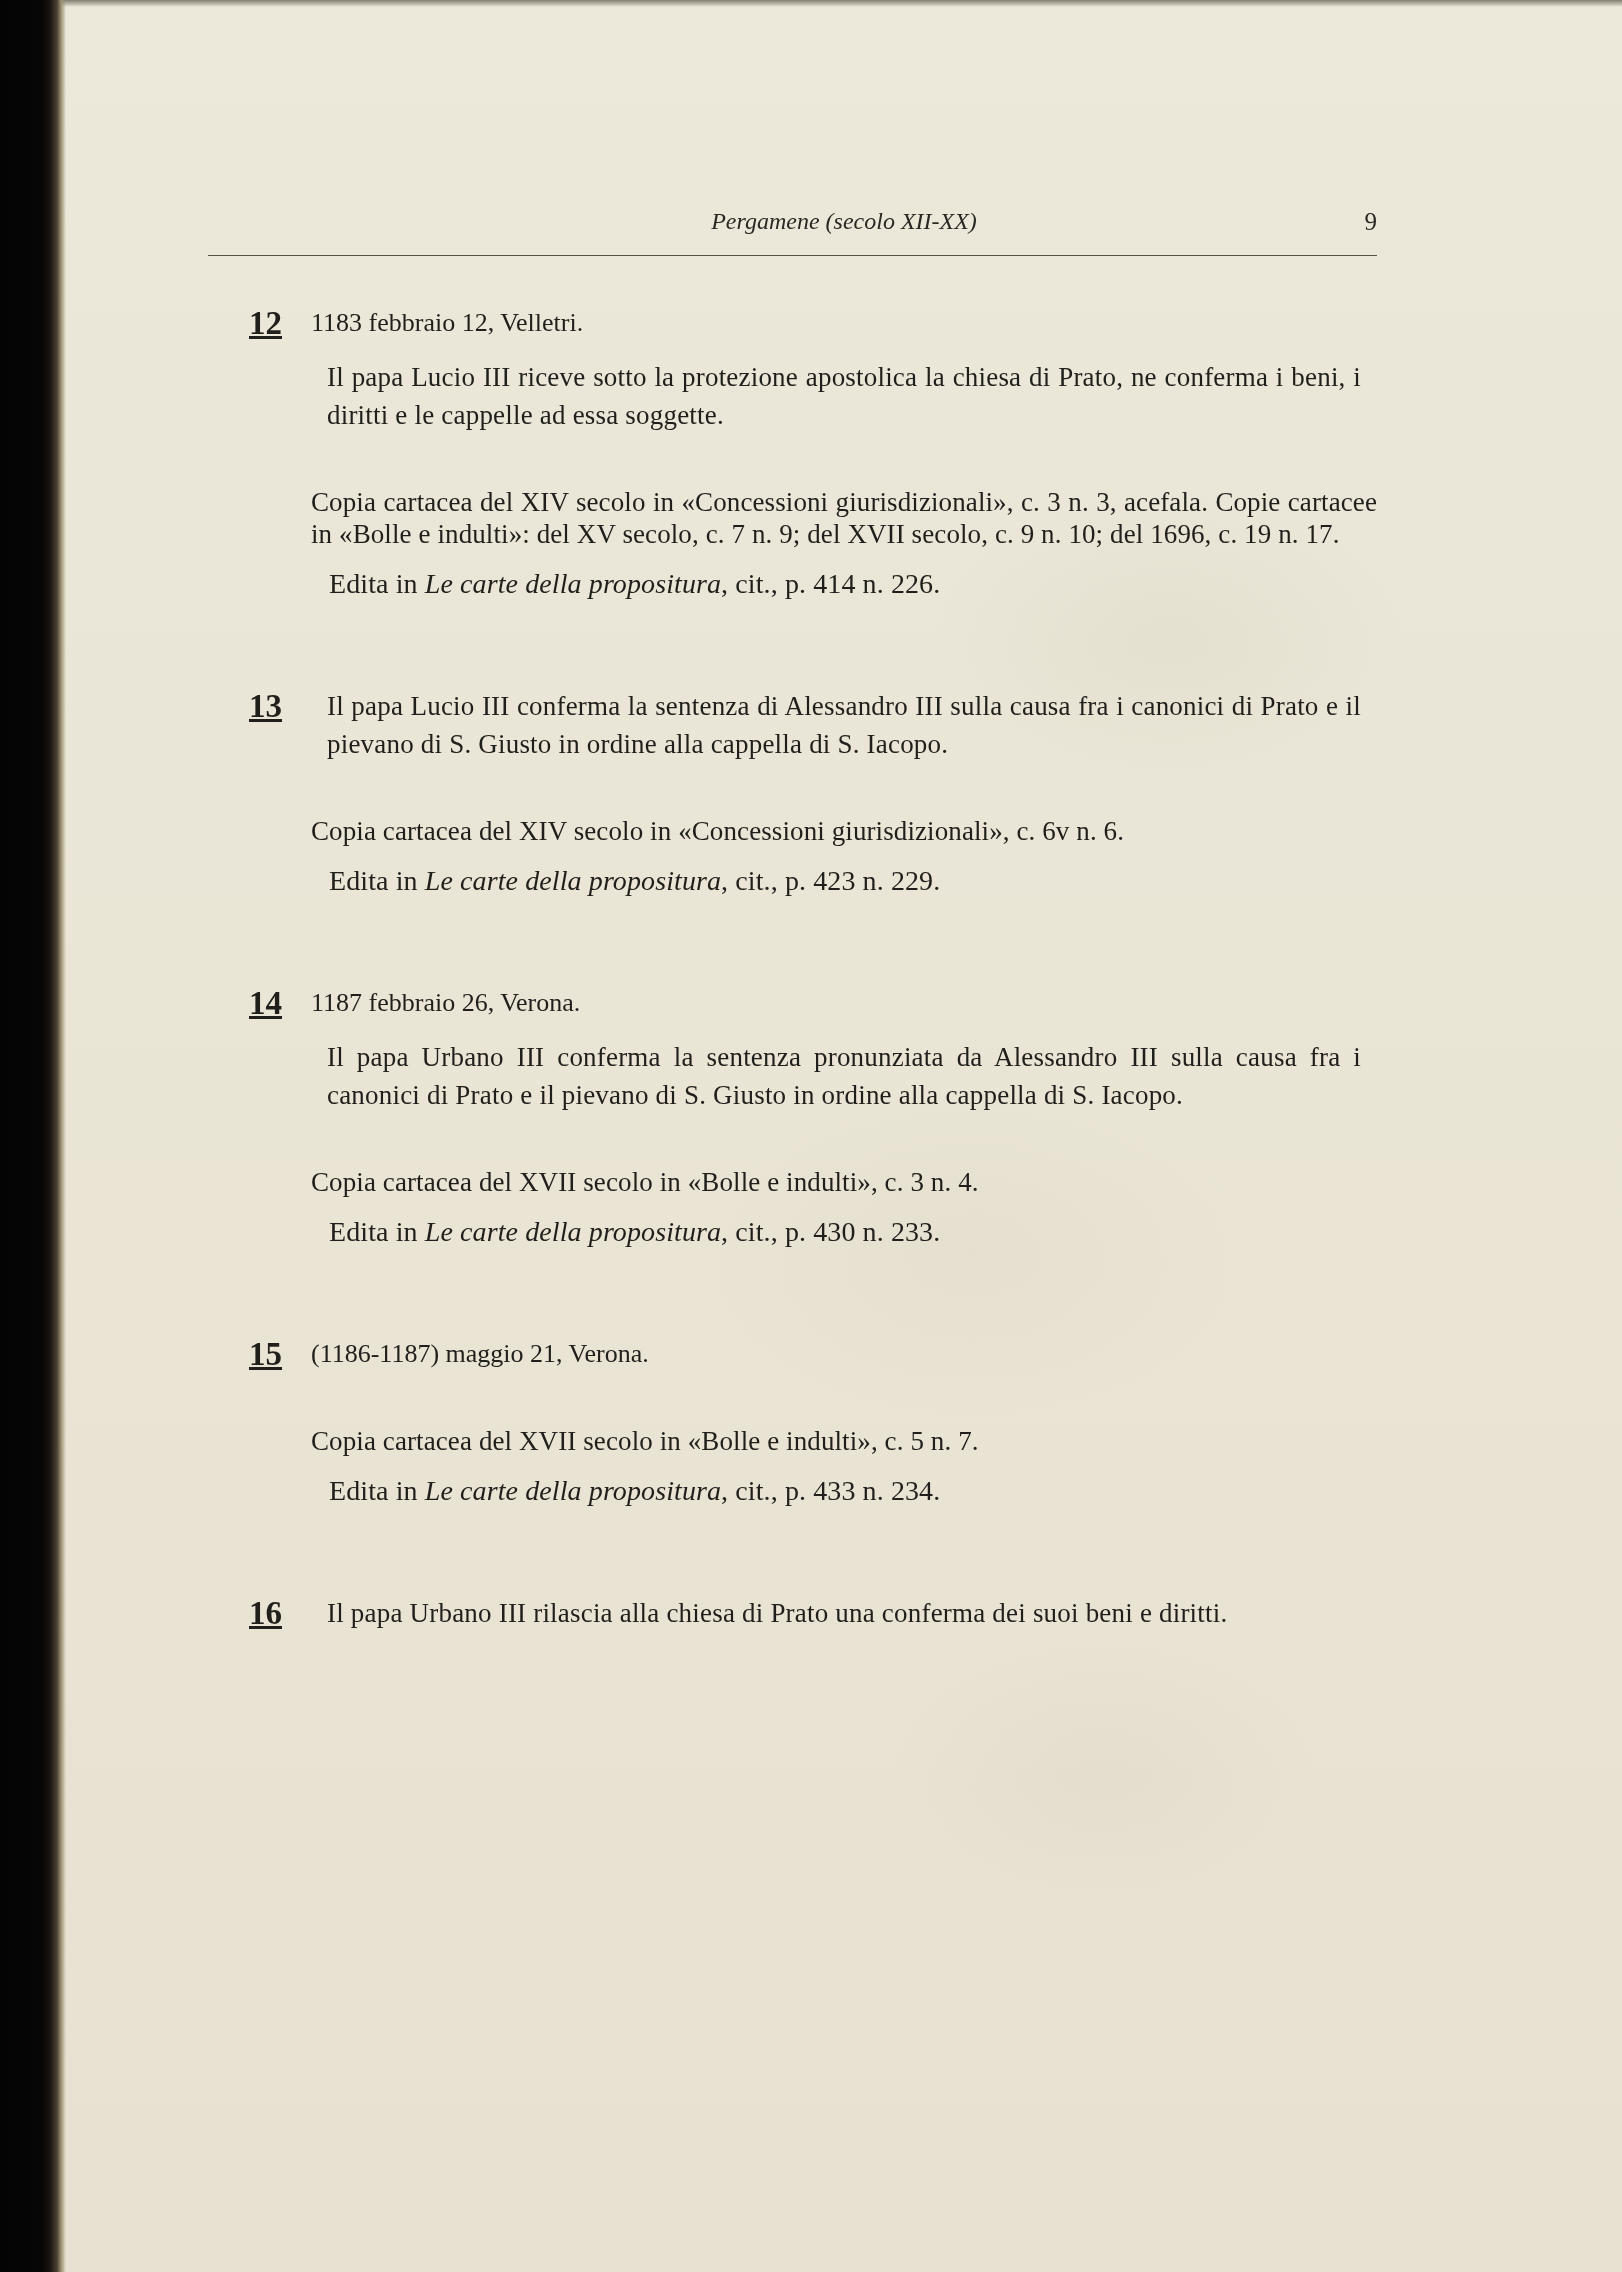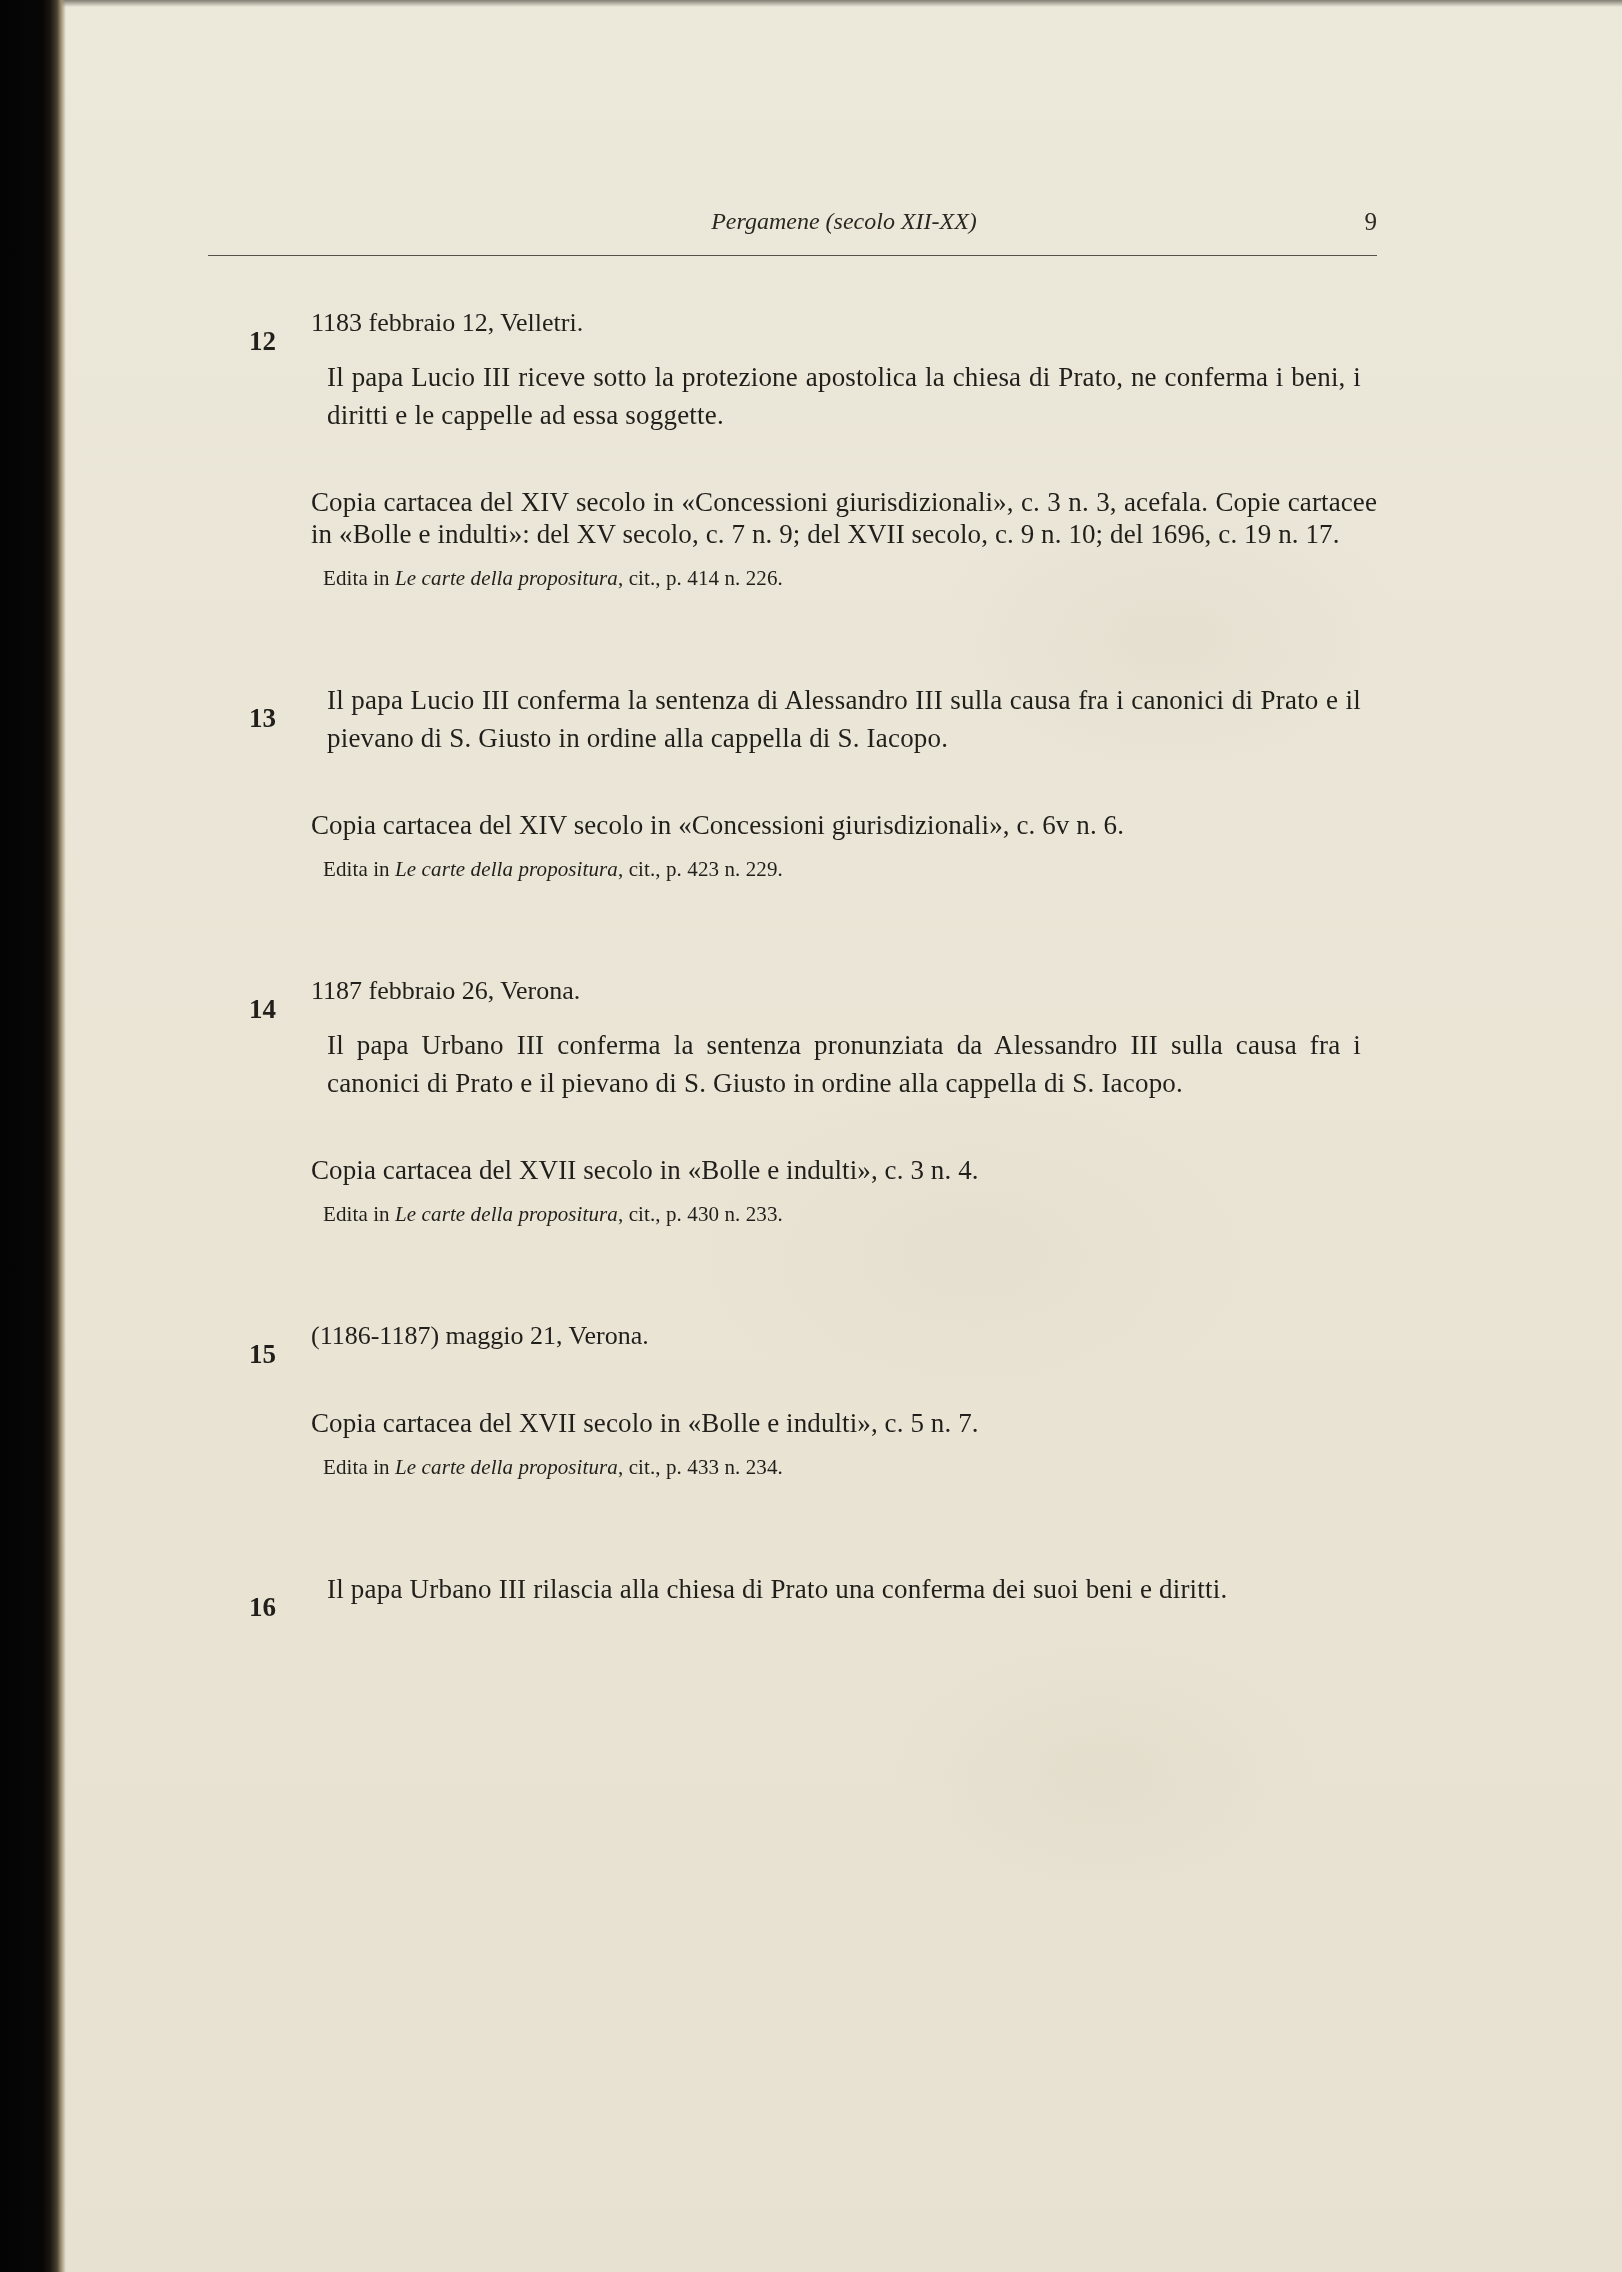--- a/index.html
+++ b/index.html
@@ -75,24 +75,25 @@
   .content {
     margin-top: 48px;
   }
   .entry {
     position: relative;
     margin-bottom: 87px;
   }
   .entry-num {
     position: absolute;
     left: -62px;
-    top: 18px;
+    top: 0;
     font-weight: bold;
-    font-size: 27px;
+    font-size: 33px;
     line-height: 38px;
+    text-decoration: underline;
   }
   .entry-date {
     font-size: 26px;
     line-height: 38px;
     display: block;
   }
   .entry-body {
     margin: 16px;
     font-size: 27px;
     line-height: 38px;
@@ -100,22 +101,22 @@
     letter-spacing: 0.2px;
   }
   .entry-note {
     margin: 52px 0 0 0;
     font-size: 27px;
     line-height: 32px;
     text-align: justify;
     letter-spacing: 0.1px;
   }
   .entry-edita {
-    margin: 12px;
-    font-size: 21px;
+    margin: 18px;
+    font-size: 28px;
     line-height: 32px;
     letter-spacing: 0.1px;
   }
   .entry-edita i {
     font-style: italic;
   }
 </style>
 </head>
 <body>
 

